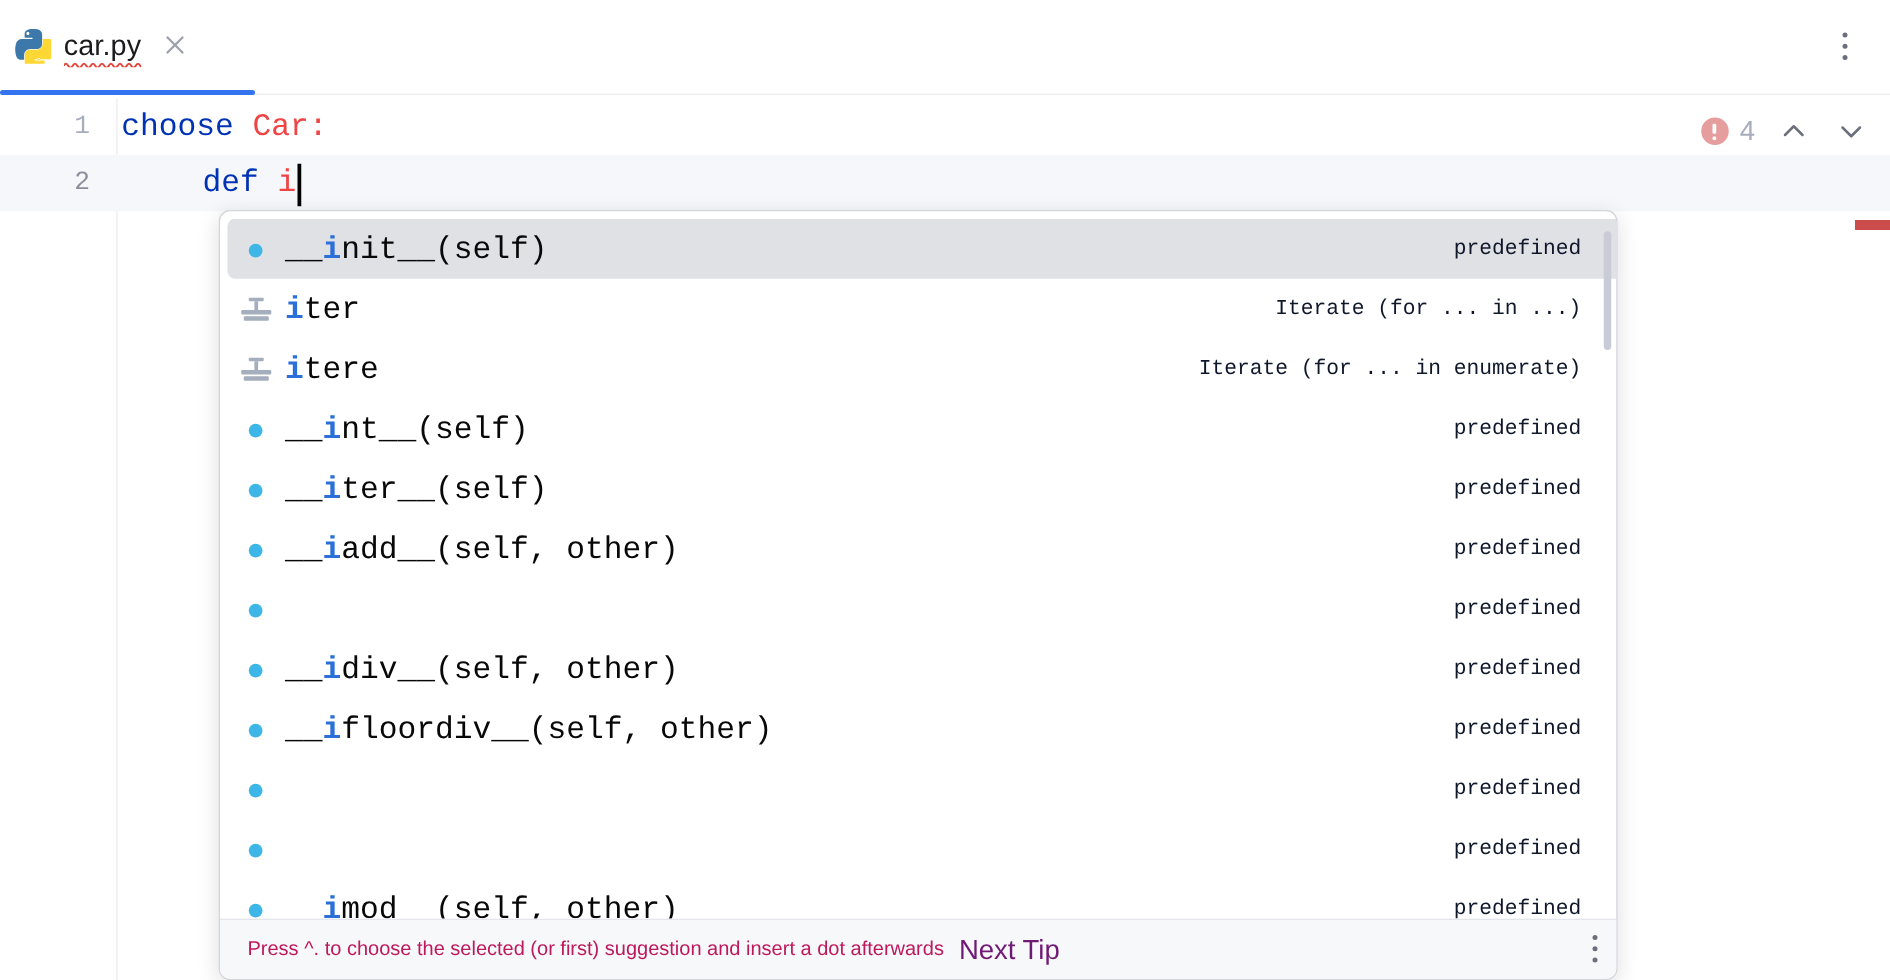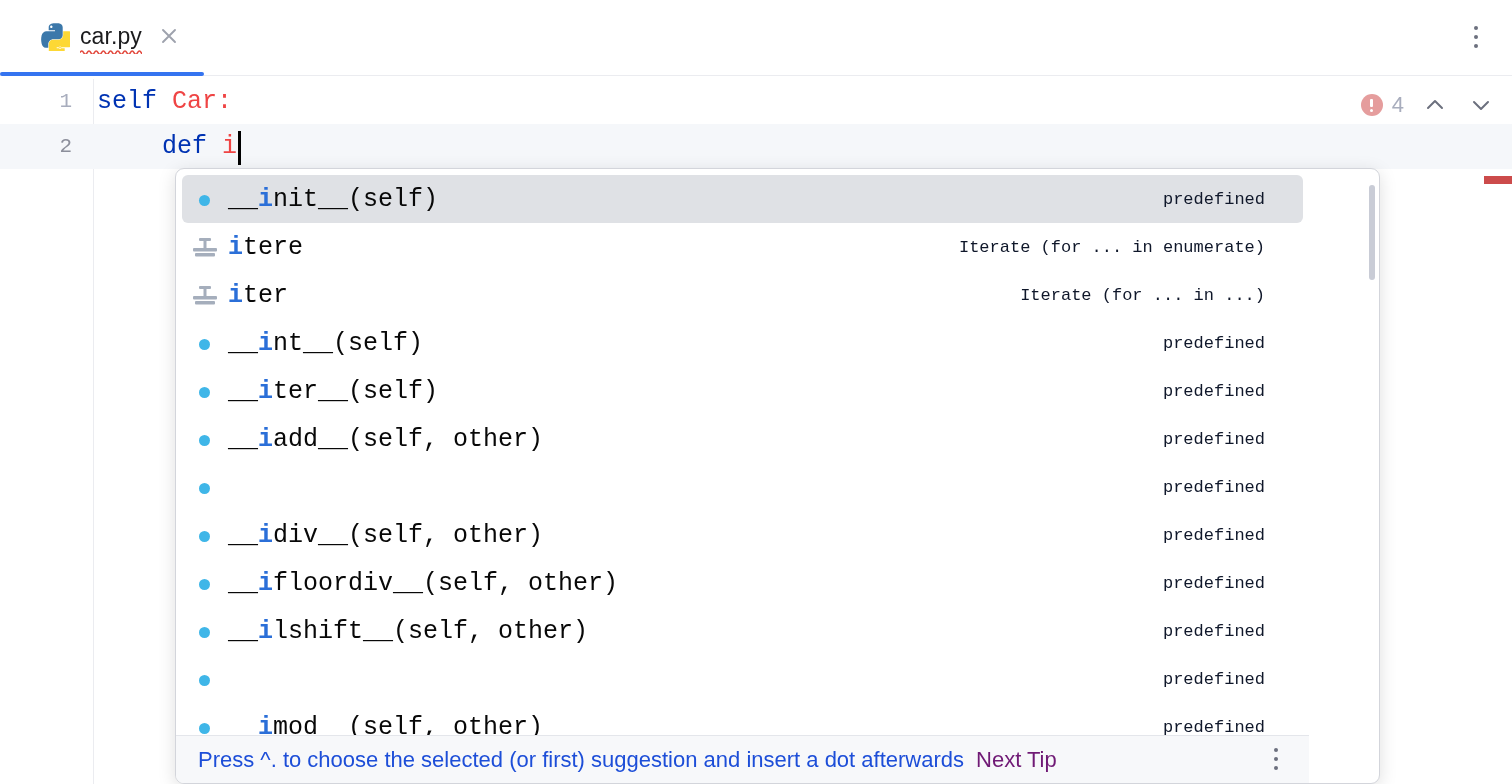--- a/index.html
+++ b/index.html
@@ -43,21 +43,21 @@
     border-radius: 2px;
     background: #3574F0;
   }
   .tab {
     position: absolute;
     left: 0; top: 0;
     width: 204px;
     height: 72px;
     display: flex;
     align-items: center;
-    padding-left: 40px;
+    padding-left: 11px;
     box-sizing: border-box;
   }
   .py-icon {
     position: relative;
     width: 30px;
     height: 30px;
     flex: 0 0 30px;
     margin-right: 10px;
   }
   .py-icon svg { display: block; width: 30px; height: 30px; }
@@ -229,21 +229,21 @@
     width: 28px;
     height: 8px;
     background: #CC4B4B;
   }
 
   
   .popup {
     position: absolute;
     left: 175px;
     top: 168px;
-    width: 1205px;
+    width: 1119px;
     height: 616px;
     background: #ffffff;
     border: 1px solid #D3D5DB;
     border-radius: 9px;
     box-shadow: 0 4px 18px rgba(0,0,0,0.13);
     box-sizing: border-box;
     overflow: hidden;
   }
   .popup-list {
     position: absolute;
@@ -329,22 +329,22 @@
     height: 48px;
     background: #F7F8FA;
     border-top: 1px solid #E4E6EB;
     display: flex;
     align-items: center;
     box-sizing: border-box;
   }
   .footer-text {
     margin-left: 22px;
     font-family: "Liberation Sans", sans-serif;
-    font-size: 22px;
-    color: #1d4ed8;
+    font-size: 16px;
+    color: #be185d;
     white-space: nowrap;
   }
   .footer-link {
     margin-left: 12px;
     font-family: "Liberation Sans", sans-serif;
     font-size: 22px;
     color: #701a75;
     cursor: pointer;
     white-space: nowrap;
   }
@@ -396,21 +396,21 @@
       <span></span>
       <span></span>
     </div>
   </div>
 
   <div class="editor">
     <div class="gutter-sep"></div>
 
     <div class="line-row r1">
       <div class="line-num">1</div>
-      <div class="code"><span class="kw">self</span><span class="plain"> Car:</span></div>
+      <div class="code"><span class="kw">choose</span><span class="plain"> Car:</span></div>
     </div>
 
     <div class="line-row r2">
       <div class="line-num">2</div>
       <div class="code" style="left:162px;"><span class="kw">def</span><span class="plain"> i</span></div>
 
       <div class="code-squiggle" style="left:208px; width:20px;">
         
       </div>
       <div class="code-squiggle" style="left:243px; width:16px;">
@@ -452,36 +452,36 @@
           <span class="c-icon">
             <span class="tmpl-icon">
               <svg width="26" height="19" viewBox="0 0 26 19" xmlns="http://www.w3.org/2000/svg">
                 <rect x="7" y="0" width="12" height="3" rx="1" fill="#A5AEBC"></rect>
                 <rect x="11.5" y="3" width="3" height="7" fill="#A5AEBC"></rect>
                 <rect x="1" y="10" width="24" height="3.5" rx="1" fill="#A5AEBC"></rect>
                 <rect x="3" y="15" width="20" height="3.5" rx="1" fill="#A5AEBC"></rect>
               </svg>
             </span>
           </span>
-          <span class="c-label"><span></span><span class="m">i</span><span>tere</span></span>
-          <span class="c-hint">Iterate (for ... in enumerate)</span>
+          <span class="c-label"><span></span><span class="m">i</span><span>ter</span></span>
+          <span class="c-hint">Iterate (for ... in ...)</span>
         </div>
         <div class="c-item">
           <span class="c-icon">
             <span class="tmpl-icon">
               <svg width="26" height="19" viewBox="0 0 26 19" xmlns="http://www.w3.org/2000/svg">
                 <rect x="7" y="0" width="12" height="3" rx="1" fill="#A5AEBC"></rect>
                 <rect x="11.5" y="3" width="3" height="7" fill="#A5AEBC"></rect>
                 <rect x="1" y="10" width="24" height="3.5" rx="1" fill="#A5AEBC"></rect>
                 <rect x="3" y="15" width="20" height="3.5" rx="1" fill="#A5AEBC"></rect>
               </svg>
             </span>
           </span>
-          <span class="c-label"><span></span><span class="m">i</span><span>ter</span></span>
-          <span class="c-hint">Iterate (for ... in ...)</span>
+          <span class="c-label"><span></span><span class="m">i</span><span>tere</span></span>
+          <span class="c-hint">Iterate (for ... in enumerate)</span>
         </div>
         <div class="c-item">
           <span class="c-icon">
             <span class="dot-icon"></span>
           </span>
           <span class="c-label"><span>__</span><span class="m">i</span><span>nt__(self)</span></span>
           <span class="c-hint">predefined</span>
         </div>
         <div class="c-item">
           <span class="c-icon">
@@ -514,21 +514,20 @@
           <span class="c-icon">
             <span class="dot-icon"></span>
           </span>
           <span class="c-label"><span>__</span><span class="m">i</span><span>floordiv__(self, other)</span></span>
           <span class="c-hint">predefined</span>
         </div>
         <div class="c-item">
           <span class="c-icon">
             <span class="dot-icon"></span>
           </span>
-          <span class="c-label"><span>__</span><span class="m">i</span><span>lshift__(self, other)</span></span>
           <span class="c-hint">predefined</span>
         </div>
         <div class="c-item">
           <span class="c-icon">
             <span class="dot-icon"></span>
           </span>
           <span class="c-hint">predefined</span>
         </div>
         <div class="c-item">
           <span class="c-icon">

